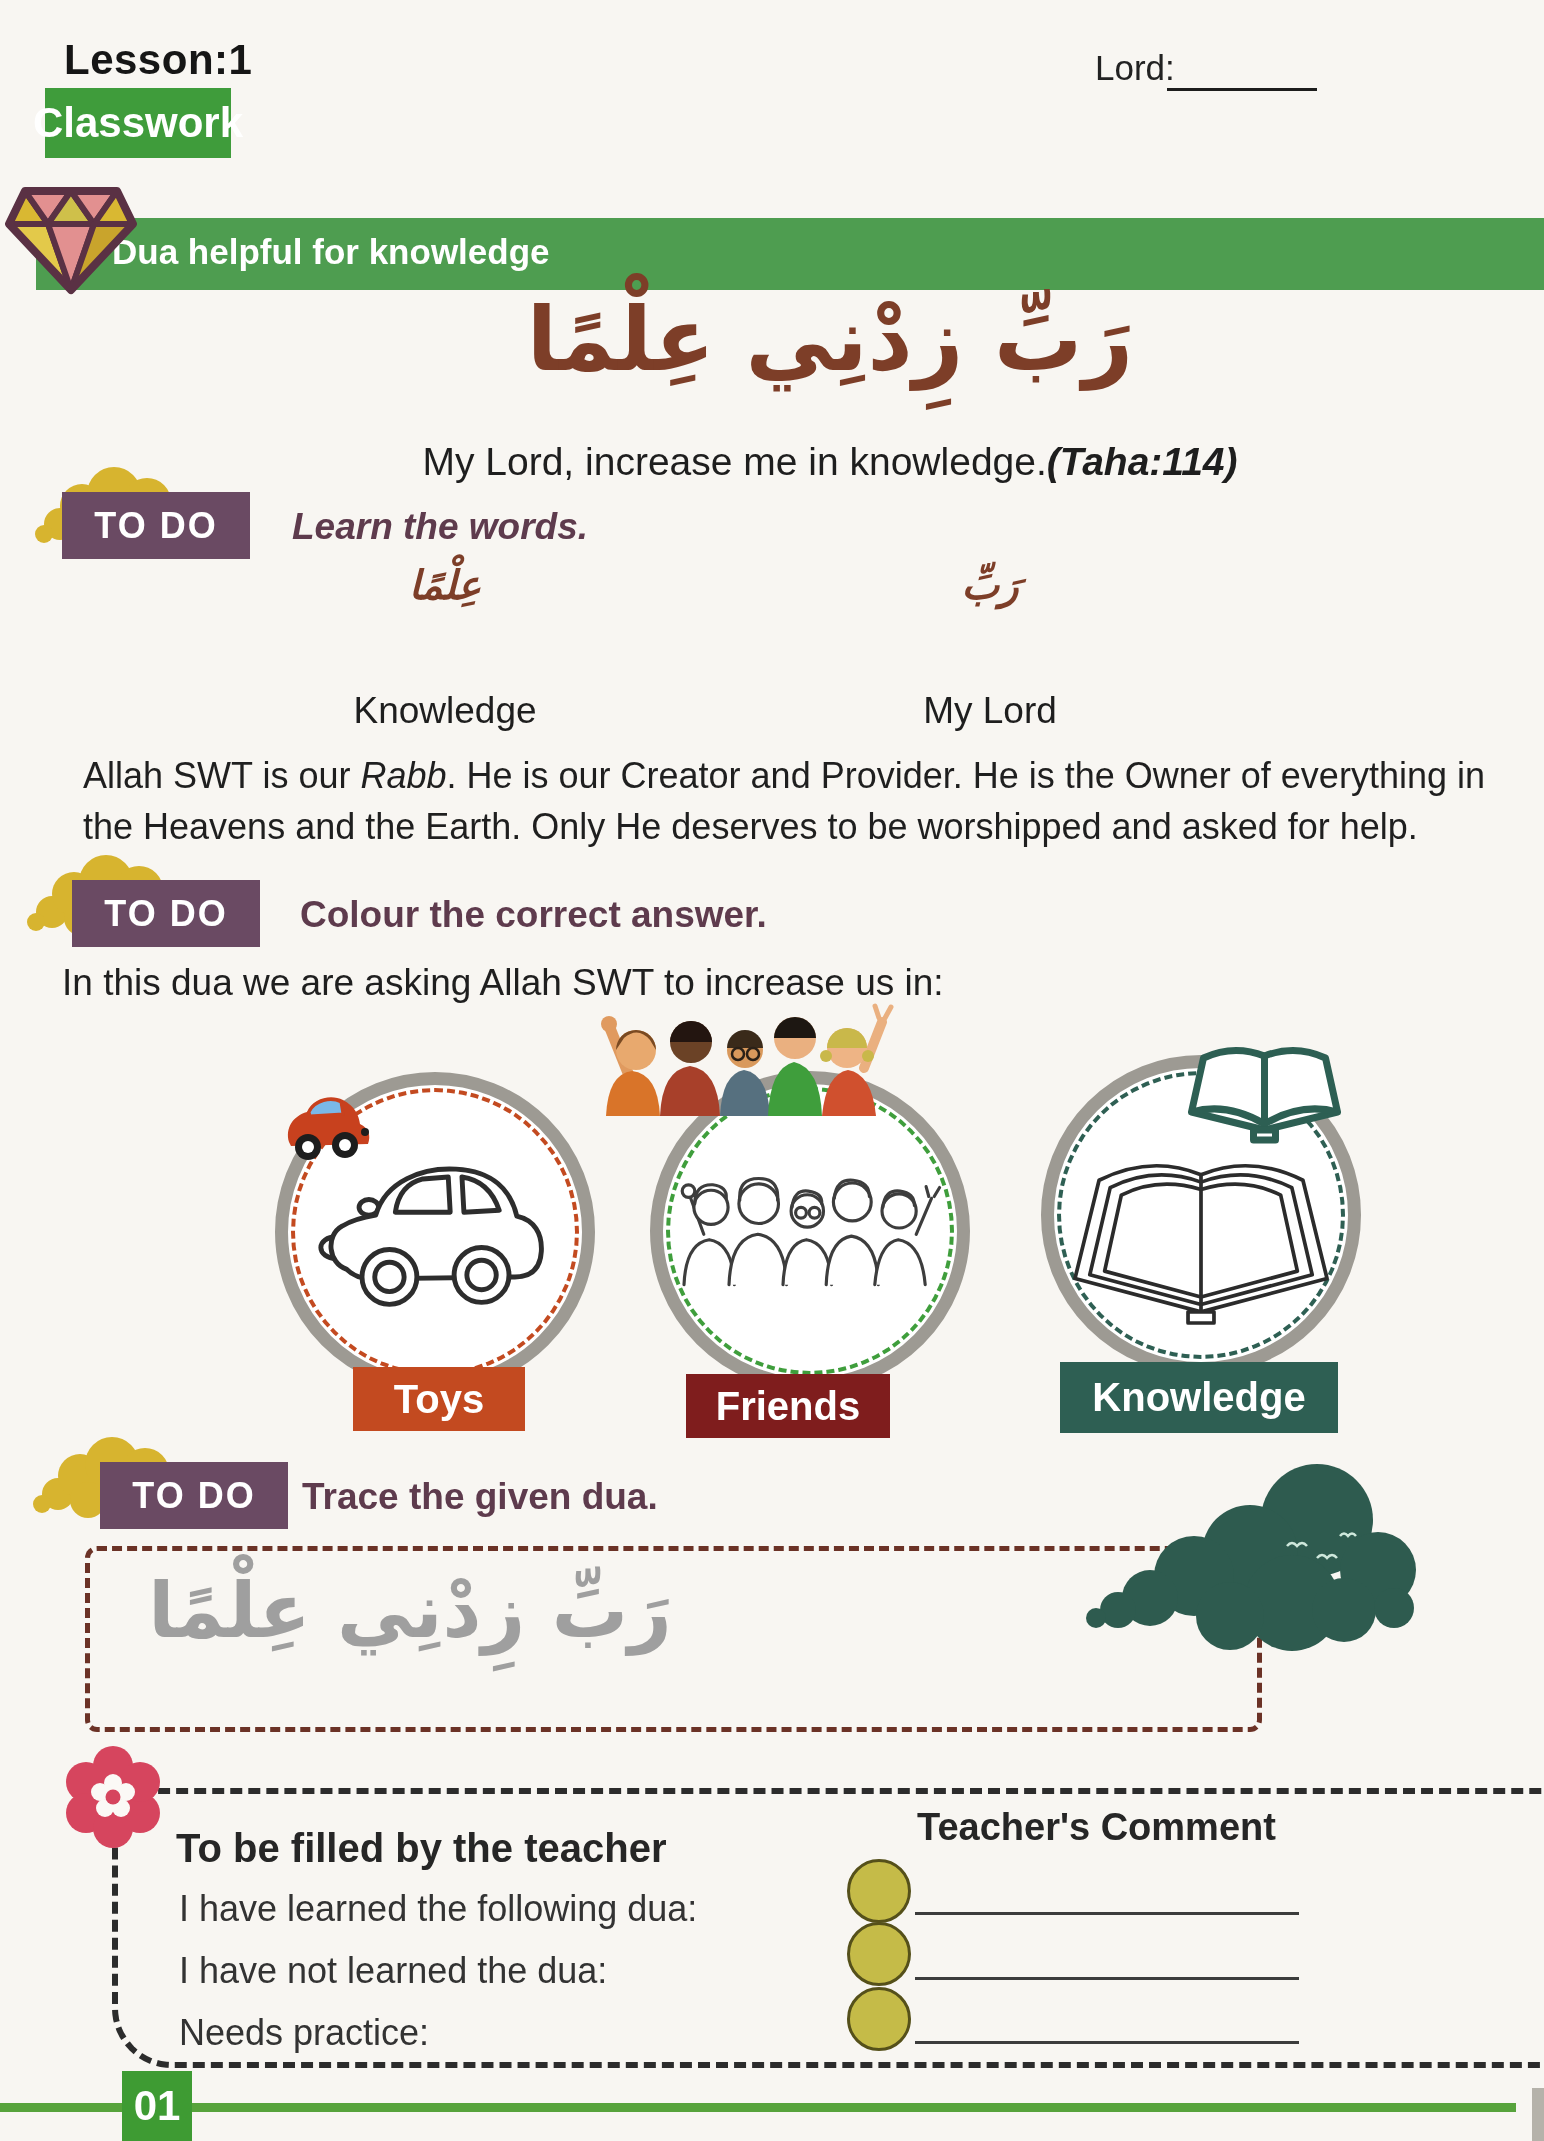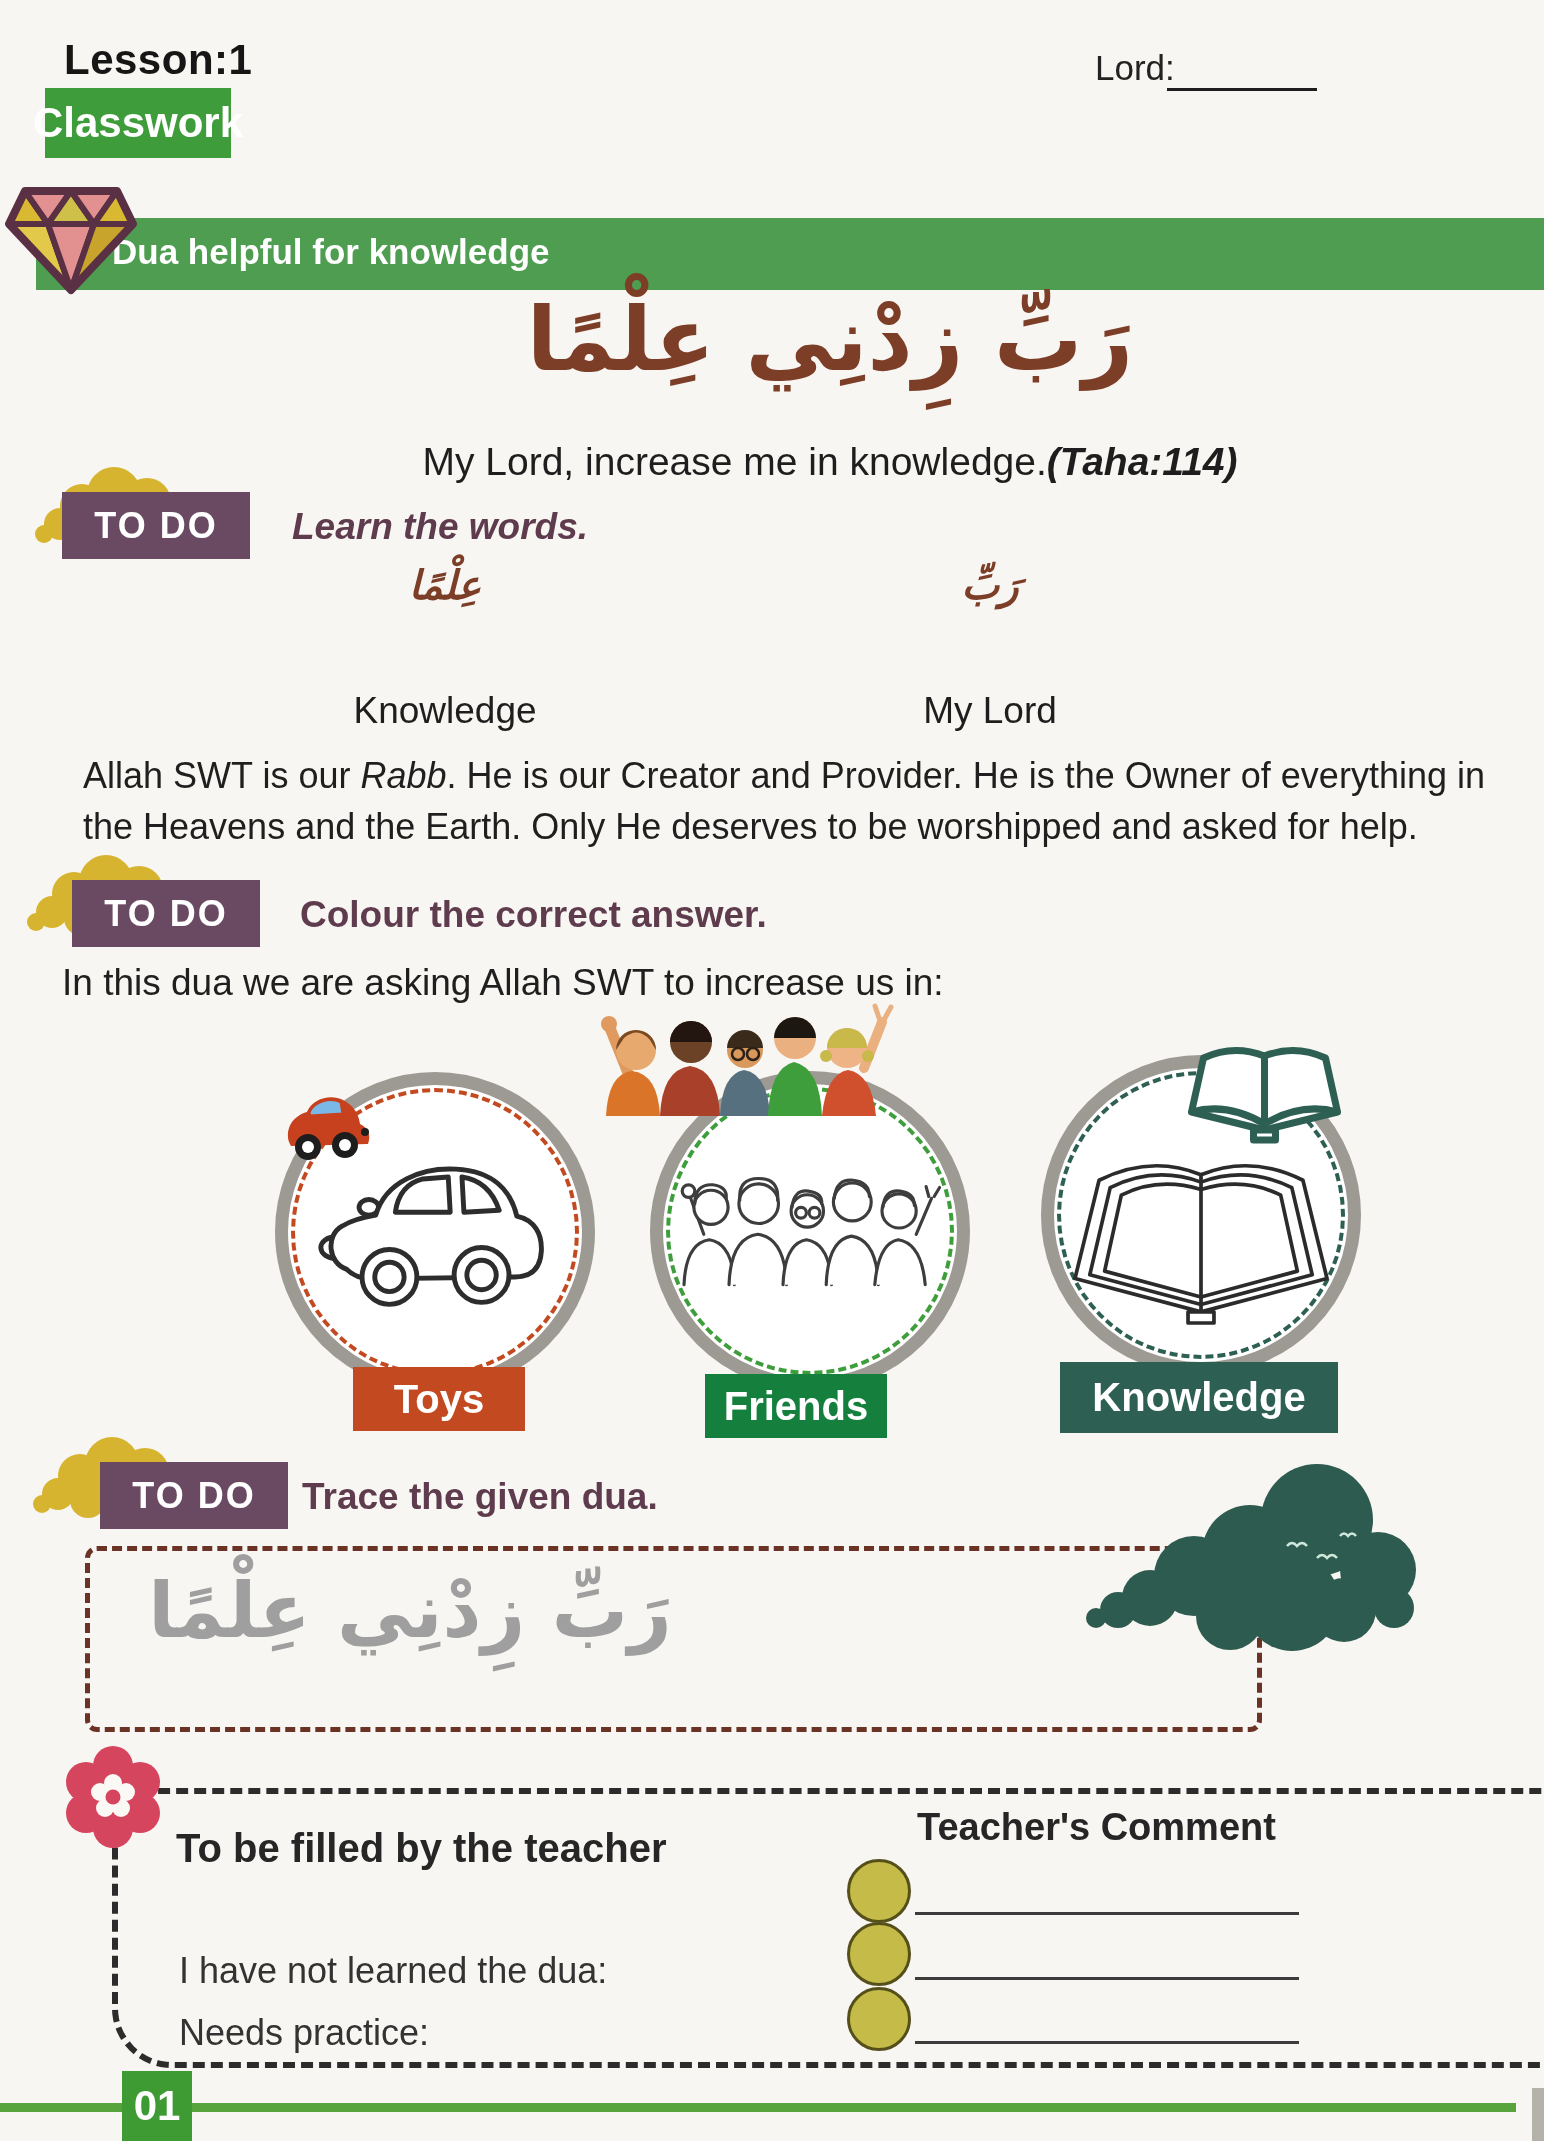--- a/index.html
+++ b/index.html
@@ -220,21 +220,21 @@
     <circle cx="197" cy="40" r="21" fill="#eab080"></circle>
     <path d="M176,40 a21,21 0 1 1 42,0 Z" fill="#1d1712"></path>
     <path d="M266,70 L284,24" stroke="#eab080" stroke-width="10" stroke-linecap="round" fill="none"></path>
     <path d="M281,20 l-4,-12 M287,20 l6,-11" stroke="#eab080" stroke-width="5" stroke-linecap="round" fill="none"></path>
     <path d="M224,118 Q228,76 250,72 Q274,76 278,118 Z" fill="#d0502e"></path>
     <circle cx="249" cy="50" r="20" fill="#eeb485"></circle>
     <path d="M229,50 a20,20 0 1 1 40,0 Z" fill="#c9b84a"></path>
     <circle cx="228" cy="58" r="6" fill="#c9b84a"></circle>
       <circle cx="270" cy="58" r="6" fill="#c9b84a"></circle>
   </svg>
-  <div class="abs opt-label" style="left: 705px; top: 1374px; width: 182px; background-color: #15803d;">
+  <div class="abs opt-label" style="left: 686px; top: 1374px; width: 204px; background-color: #7f1d1d;">
     <span>Friends</span>
   </div>
 
   <div class="abs opt-circle" style="left:1041px; top:1055px;">
     <div class="opt-dash" style="border-color: rgb(46, 95, 83);"></div>
     <svg class="opt-art" style="left:8px; top:60px;" width="278" height="200" viewBox="0 0 300 215">
       <g fill="#fff" stroke="#2b2b2b" stroke-width="4" stroke-linejoin="round">
         <path d="M150,198 L14,162 L40,56 Q96,28 150,50 Q204,28 260,56 L286,162 Z"></path>
         <path d="M150,190 L30,158 L52,64 Q100,40 150,58 Q200,40 248,64 L270,158 Z"></path>
         <path d="M150,182 L46,154 L64,72 Q104,52 150,66 Q196,52 236,72 L254,154 Z"></path>
@@ -310,20 +310,21 @@
       <circle cx="57" cy="43" r="9"></circle>
         <circle cx="44" cy="52" r="9"></circle>
         <circle cx="49" cy="68" r="9"></circle>
       <circle cx="65" cy="68" r="9"></circle>
         <circle cx="70" cy="52" r="9"></circle>
         <circle cx="57" cy="57" r="8"></circle>
     </g>
     <circle cx="57" cy="57" r="7.5" fill="#d6455e"></circle>
   </svg>
   <div class="abs t-title">To be filled by the teacher</div>
+  <div class="abs t-item" style="top:1888px;">I have learned the following dua:</div>
   <div class="abs t-item" style="top:1950px;">I have not learned the dua:</div>
   <div class="abs t-item" style="top:2012px;">Needs practice:</div>
   <div class="abs c-title">Teacher's Comment</div>
   <div class="abs dot" style="left:847px; top:1859px;"></div>
   <div class="abs dot" style="left:847px; top:1922px;"></div>
   <div class="abs dot" style="left:847px; top:1987px;"></div>
   <div class="abs c-line" style="top:1912px;"></div>
   <div class="abs c-line" style="top:1977px;"></div>
   <div class="abs c-line" style="top:2041px;"></div>
 

